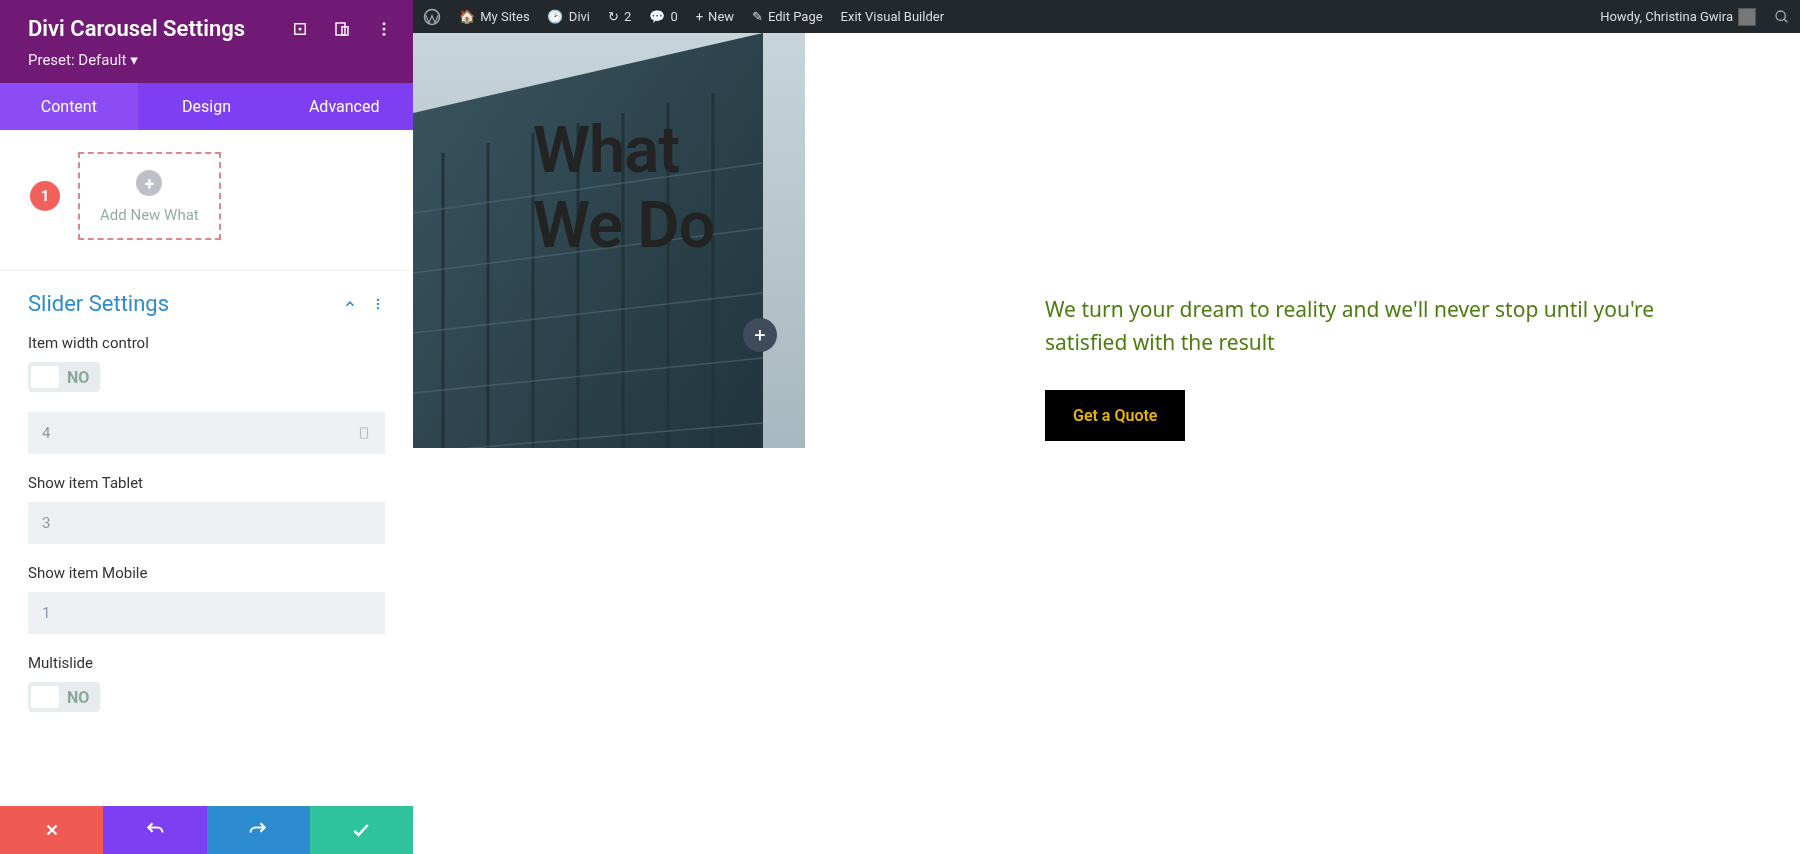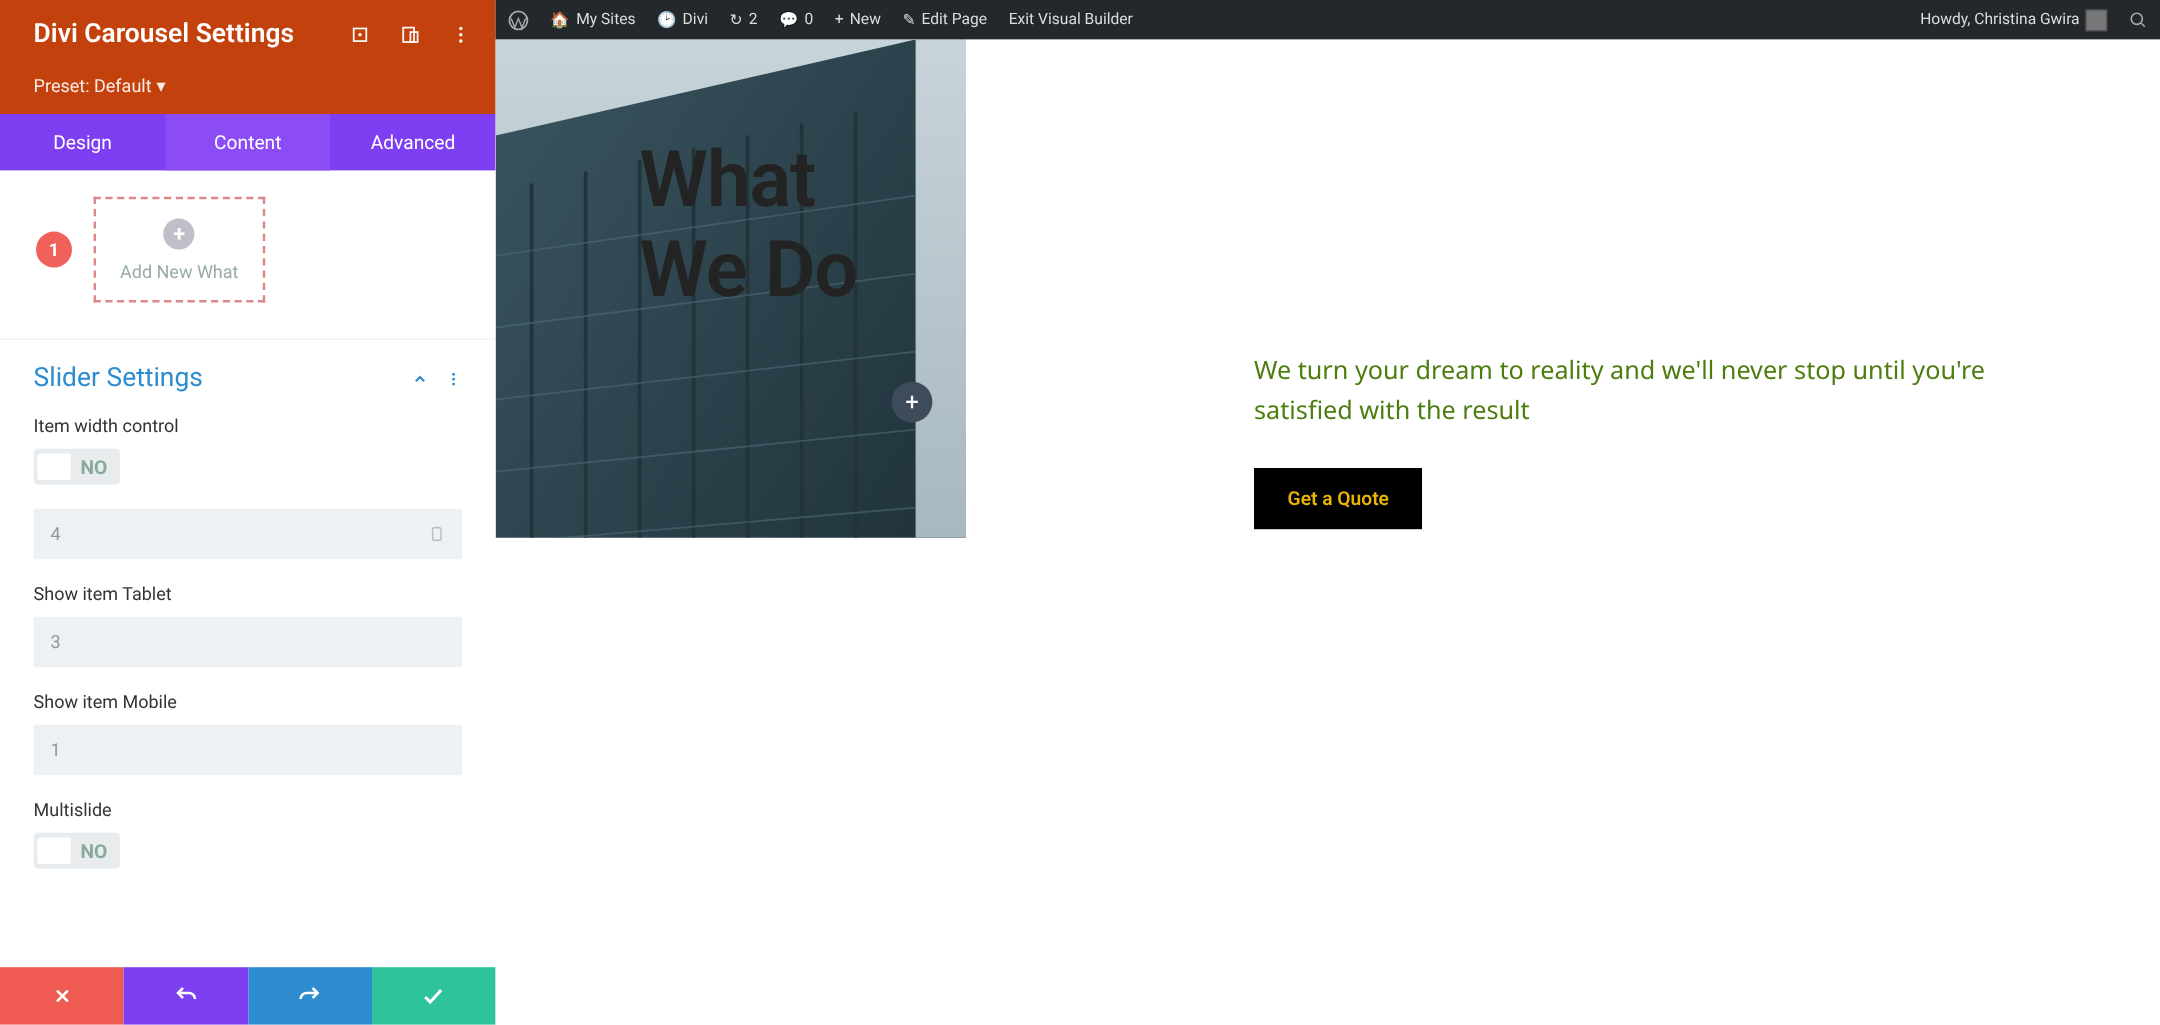--- a/index.html
+++ b/index.html
@@ -1,25 +1,25 @@
 <!DOCTYPE html>
 <html><head>
 <meta charset="utf-8">
 <style>
 *{margin:0;padding:0;box-sizing:border-box;font-family:-apple-system,BlinkMacSystemFont,"Segoe UI",Roboto,sans-serif}
 html,body{width:1800px;height:854px;overflow:hidden;background:#fff}
 .app{display:flex;height:854px}
 
 .sidebar{width:413px;height:100%;display:flex;flex-direction:column;background:#fff}
-.sb-header{background:#c2410c;color:#fff;padding:16px 20px 14px 28px}
+.sb-header{background:#701a75;color:#fff;padding:16px 20px 14px 28px}
 .sb-title-row{display:flex;align-items:center;justify-content:space-between}
 .sb-title{font-size:22px;font-weight:600}
 .sb-title-icons{display:flex;gap:24px;align-items:center}
 .sb-title-icons .ico{width:18px;height:18px;opacity:.95}
-.sb-preset{font-size:15px;opacity:.9;margin-top:22px;display:flex;align-items:center;gap:4px}
+.sb-preset{font-size:15px;opacity:.9;margin-top:10px;display:flex;align-items:center;gap:4px}
 .tabs{display:flex;background:#7e3ff2;color:#fff}
 .tab{flex:1;text-align:center;padding:14px 0;font-size:16px;cursor:pointer}
 .tab.active{background:#8b4cf5}
 
 .sb-body{flex:1;overflow-y:auto}
 .add-zone{padding:22px 30px 30px;border-bottom:1px solid #eee;display:flex;align-items:center;justify-content:flex-start;gap:18px}
 .num-badge{width:30px;height:30px;border-radius:50%;background:#f0615c;color:#fff;font-weight:700;display:flex;align-items:center;justify-content:center;font-size:15px}
 .add-box{border:2px dashed #d88;padding:16px 20px 14px;display:flex;flex-direction:column;align-items:center;gap:10px;cursor:pointer}
 .add-plus{width:26px;height:26px;border-radius:50%;background:#bfbfca;color:#fff;display:flex;align-items:center;justify-content:center;font-size:18px;font-weight:700}
 .add-text{color:#9aa;font-size:15px}
@@ -97,22 +97,22 @@
             </span>
         </div>
       </div>
       <div class="sb-preset">
         <span>Preset: Default</span>
         <span>▾</span>
       </div>
     </div>
 
     <div class="tabs">
+      <div class="tab active">Content</div>
       <div class="tab">Design</div>
-      <div class="tab active">Content</div>
       <div class="tab">Advanced</div>
     </div>
 
     <div class="sb-body">
       <div class="add-zone">
         <div class="num-badge">1</div>
         <div class="add-box">
           <div class="add-plus">+</div>
           <div class="add-text">Add New What</div>
         </div>

